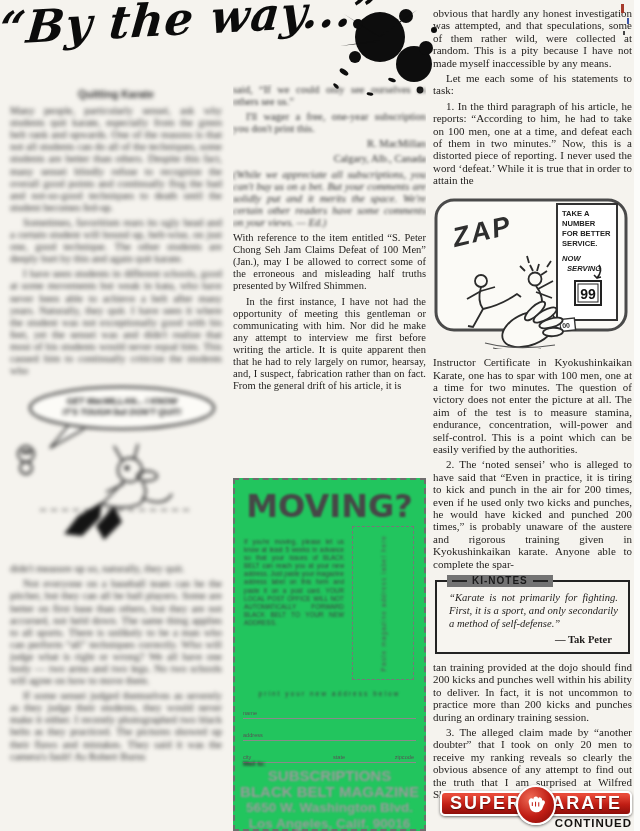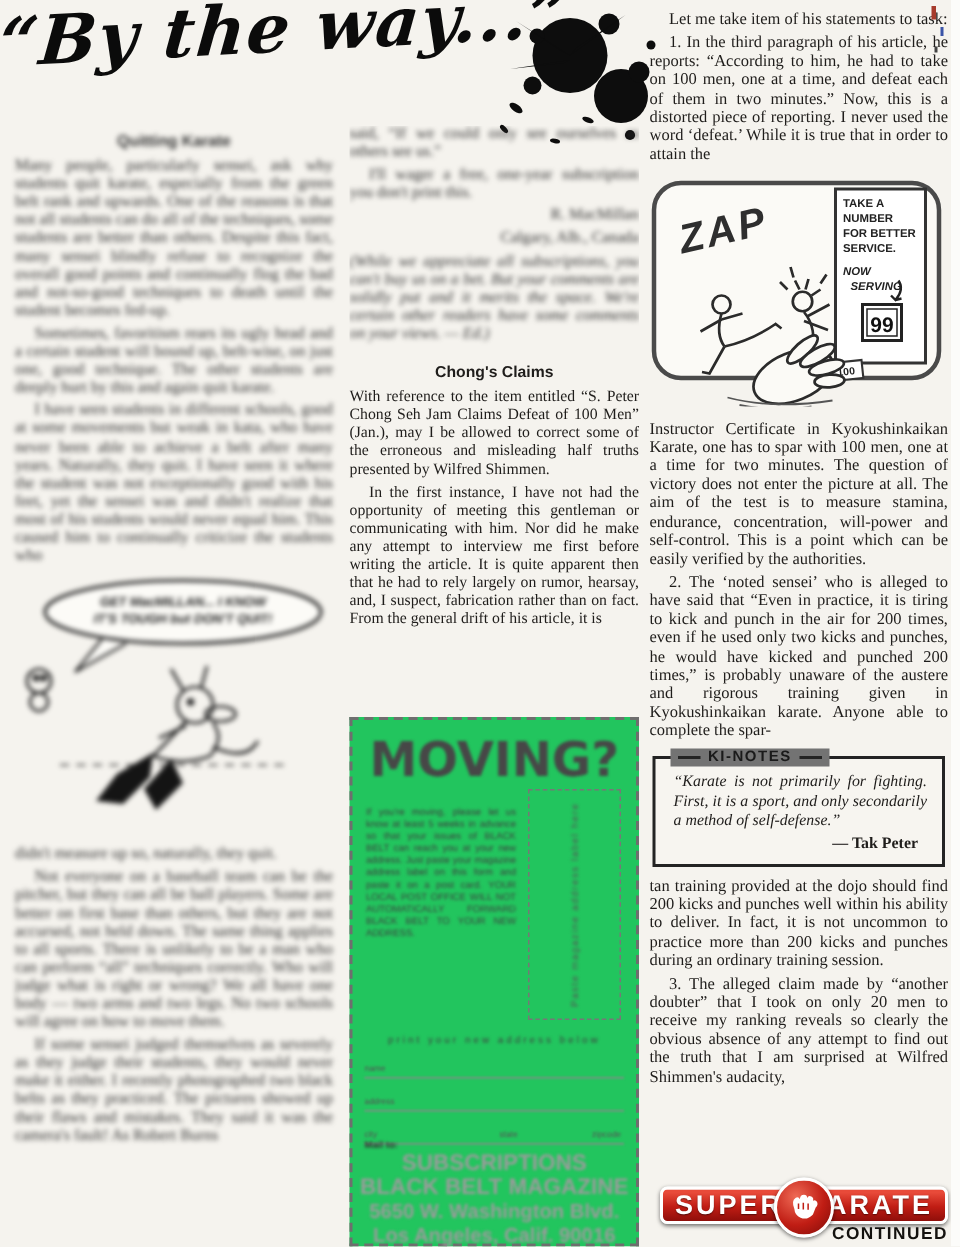--- a/index.html
+++ b/index.html
@@ -153,21 +153,20 @@
 </div>
 
 <div class="col mid-col">
   <div class="blur-mid">
     <p class="noind">said, “If we could only see ourselves as others see us.”</p>
     <p>I'll wager a free, one-year subscription you don't print this.</p>
     <p class="sig">R. MacMillan</p>
     <p class="sig2">Calgary, Alb., Canada</p>
     <p class="ed-note noind">(While we appreciate all subscriptions, you can't buy us on a bet. But your comments are solidly put and it merits the space. We're certain other readers have some comments on your views. — Ed.)</p>
   </div>
-  <div class="colhead head-gap">Chong's Claims</div>
   <p class="noind">With reference to the item entitled “S. Peter Chong Seh Jam Claims Defeat of 100 Men” (Jan.), may I be allowed to correct some of the erroneous and misleading half truths presented by Wilfred Shimmen.</p>
   <p>In the first instance, I have not had the opportunity of meeting this gentleman or communicating with him. Nor did he make any attempt to interview me first before writing the article. It is quite apparent then that he had to rely largely on rumor, hearsay, and, I suspect, fabrication rather than on fact. From the general drift of his article, it is</p>
 </div>
 
 <div class="moving-box">
   <div class="moving-title">MOVING?</div>
   <div class="moving-body">If you're moving, please let us know at least 5 weeks in advance so that your issues of BLACK BELT can reach you at your new address. Just paste your magazine address label on this form and paste it on a post card. YOUR LOCAL POST OFFICE WILL NOT AUTOMATICALLY FORWARD BLACK BELT TO YOUR NEW ADDRESS.</div>
   <div class="label-box">
     <span>Paste magazine address label here</span>
   </div>
@@ -186,21 +185,22 @@
   <div class="mail-to">Mail to:</div>
   <div class="subs">
     <div class="l1">SUBSCRIPTIONS</div>
     <div class="l1">BLACK BELT MAGAZINE</div>
     <div class="l2">5650 W. Washington Blvd.</div>
     <div class="l2">Los Angeles, Calif. 90016</div>
   </div>
 </div>
 
 <div class="col right-col">
-  <p>Let me take item of his statements to task:</p>
+  <p class="noind">obvious that hardly any honest investigation was attempted, and that speculations, some of them rather wild, were collected at random. This is a pity because I have not made myself inaccessible by any means.</p>
+  <p>Let me each some of his statements to task:</p>
   <p>1. In the third paragraph of his article, he reports: “According to him, he had to take on 100 men, one at a time, and defeat each of them in two minutes.” Now, this is a distorted piece of reporting. I never used the word ‘defeat.’ While it is true that in order to attain the</p>
 
   
   <svg class="cartoon-right" width="199" height="152" viewBox="0 0 199 152">
     <rect x="3" y="3" width="190" height="130" rx="18" fill="#fbfaf6" stroke="#4a4a4a" stroke-width="3"></rect>
     <text x="22" y="50" font-size="27" font-weight="bold" font-style="italic" fill="#2e2e2e" letter-spacing="2" transform="rotate(-13 22 50)">ZAP</text>
 
     <g stroke="#2b2b2b" fill="none" stroke-width="1.8">
       <circle cx="48" cy="84" r="6" fill="#fbfaf6"></circle>
       <path d="M48,90 Q44,104 50,112"></path>

